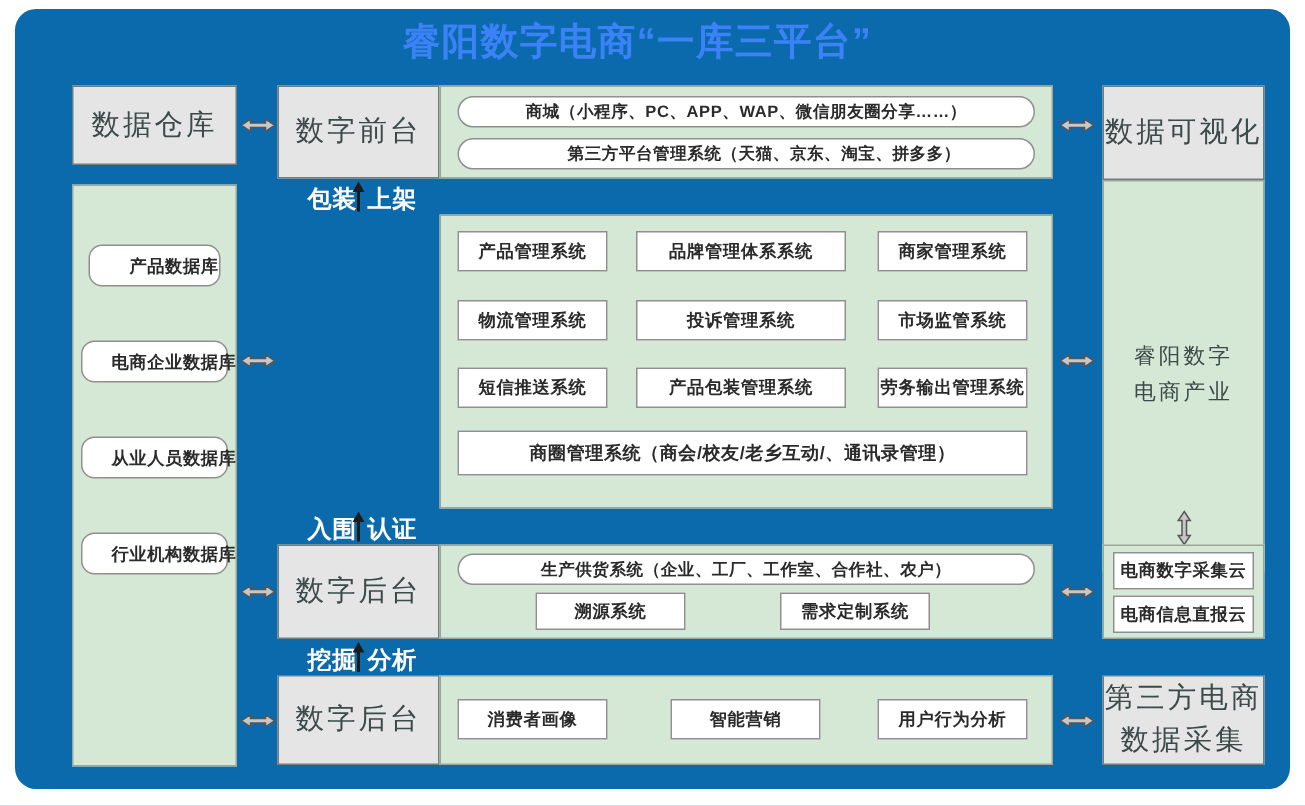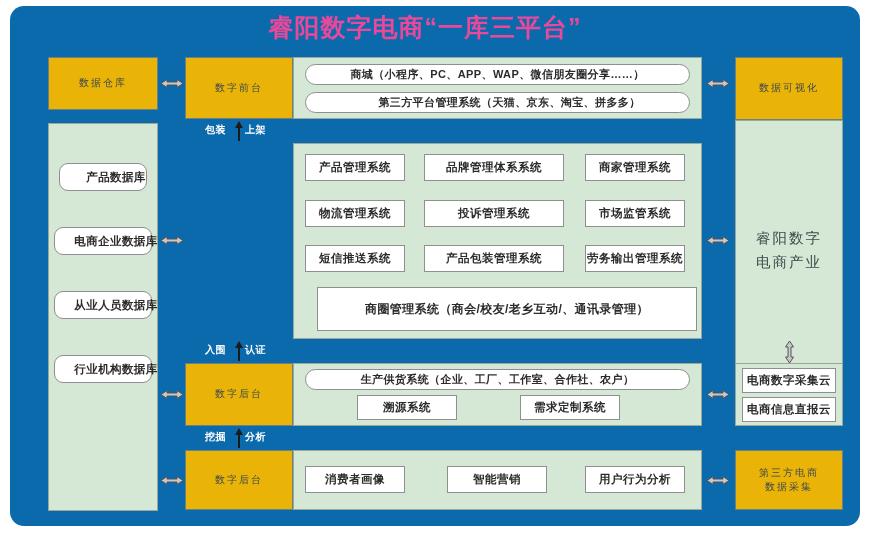--- a/index.html
+++ b/index.html
@@ -21,36 +21,36 @@
     width:850px; height:520px;
     background:#0b6aac;
     border-radius:14px;
     box-sizing:border-box;
   }
   .title{
     position:absolute;
     left:0; top:11px;
     width:850px;
     text-align:center;
-    color:#ec4899;
+    color:#3b82f6;
     font-size:25px;
     font-weight:bold;
     letter-spacing:1px;
     white-space:nowrap;
   }
   
   .abs{position:absolute;box-sizing:border-box;}
 
   .teal{
-    background:#eab308;
+    background:#e5e5e5;
     border:1px solid #6f7f7f;
     color:#3d4a4a;
     display:flex;align-items:center;justify-content:center;
     text-align:center;
-    font-size:10px;
+    font-size:19px;
     letter-spacing:2px;
     line-height:1.45;
   }
   .green{
     background:#d4e8d5;
     border:1px solid #9aa79a;
   }
   .whitebox{
     background:#ffffff;
     border:1px solid #8f8f8f;
@@ -82,21 +82,21 @@
     color:#2b2b2b;
     font-size:11.5px;
     font-weight:bold;
     letter-spacing:.4px;
     white-space:nowrap;
     padding-left:26px;
   }
   .arrow-label{
     position:absolute;
     color:#ffffff;
-    font-size:10px;
+    font-size:16px;
     font-weight:bold;
     white-space:nowrap;
     letter-spacing:.5px;
   }
   .hz-arrow{position:absolute;}
   .vt-arrow{position:absolute;}
   .wide-sys{
     background:#ffffff;
     border:1px solid #8f8f8f;
     display:flex;align-items:center;justify-content:center;
@@ -143,21 +143,21 @@
   <div class="abs whitebox" style="left:585px;top:154px;width:100px;height:27px;">商家管理系统</div>
 
   <div class="abs whitebox" style="left:305px;top:200px;width:100px;height:27px;">物流管理系统</div>
   <div class="abs whitebox" style="left:424px;top:200px;width:140px;height:27px;">投诉管理系统</div>
   <div class="abs whitebox" style="left:585px;top:200px;width:100px;height:27px;">市场监管系统</div>
 
   <div class="abs whitebox" style="left:305px;top:245px;width:100px;height:27px;">短信推送系统</div>
   <div class="abs whitebox" style="left:424px;top:245px;width:140px;height:27px;">产品包装管理系统</div>
   <div class="abs whitebox" style="left:585px;top:245px;width:100px;height:27px;">劳务输出管理系统</div>
 
-  <div class="abs wide-sys" style="left:305px;top:287px;width:380px;height:44px;margin-left:12px;">商圈管理系统（商会/校友/老乡互动/、通讯录管理）</div>
+  <div class="abs wide-sys" style="left:305px;top:287px;width:380px;height:30px;">商圈管理系统（商会/校友/老乡互动/、通讯录管理）</div>
 
   <div class="arrow-label" style="left:205px;top:343px;">入围</div>
   <div class="arrow-label" style="left:245px;top:343px;">认证</div>
   <svg class="vt-arrow" style="left:234px;top:340px;" width="10" height="22" viewBox="0 0 10 22">
     <path d="M5 1 L9 8 L6 8 L6 21 L4 21 L4 8 L1 8 Z" fill="#1b1b1b"></path>
   </svg>
 
   <div class="abs teal" style="left:185px;top:363px;width:108px;height:63px;">数字后台</div>
   <div class="abs green" style="left:293px;top:363px;width:409px;height:63px;"></div>
   <div class="abs pill" style="left:305px;top:369px;width:385px;height:21px;">生产供货系统（企业、工厂、工作室、合作社、农户）</div>

